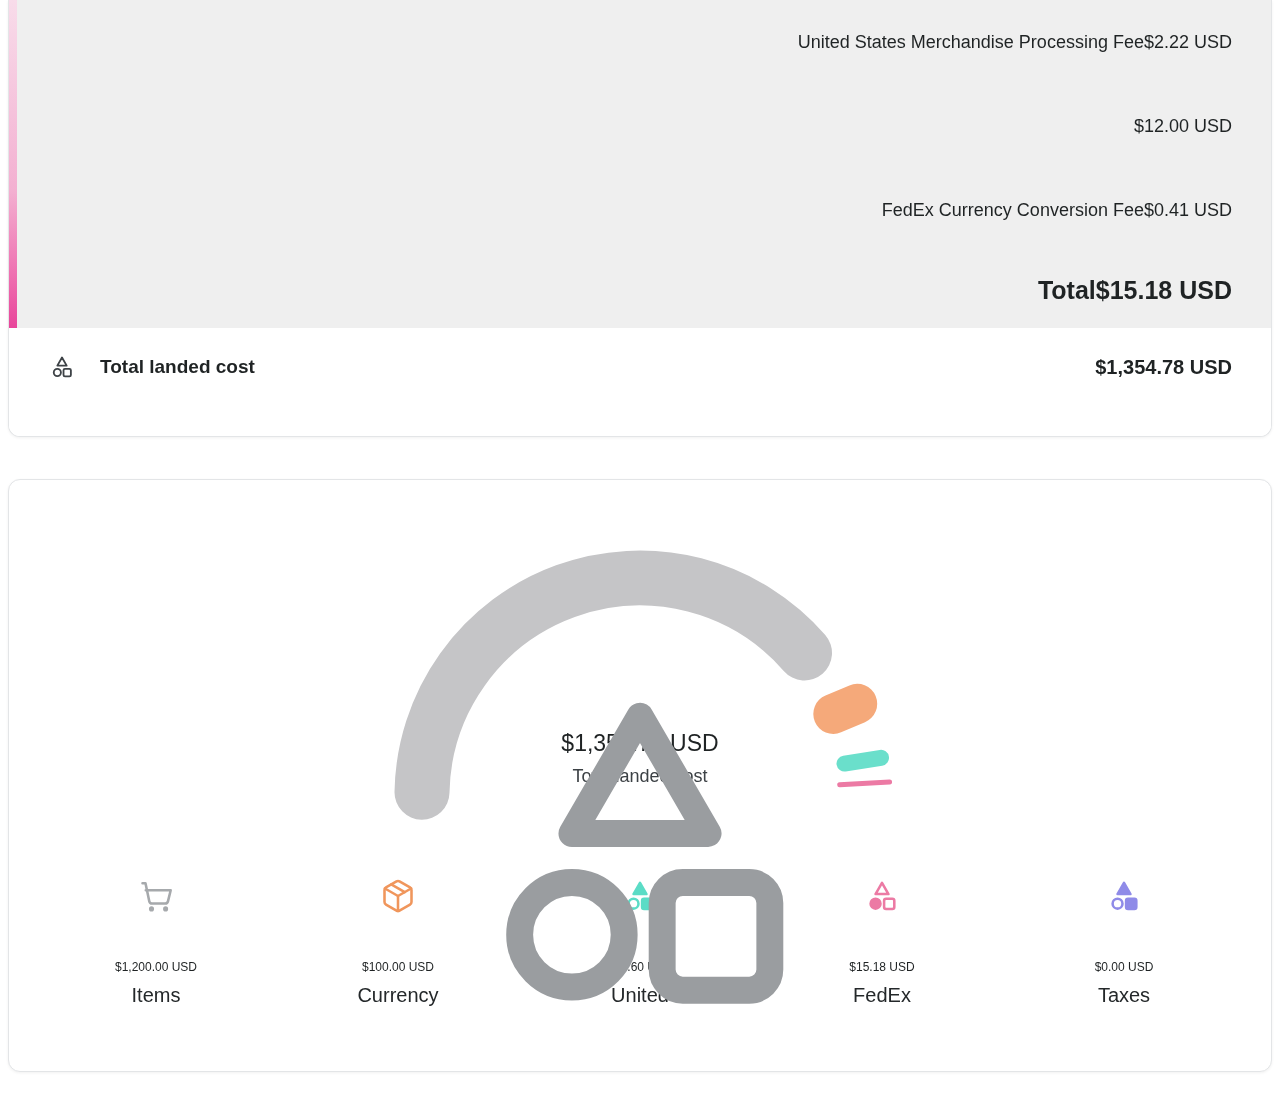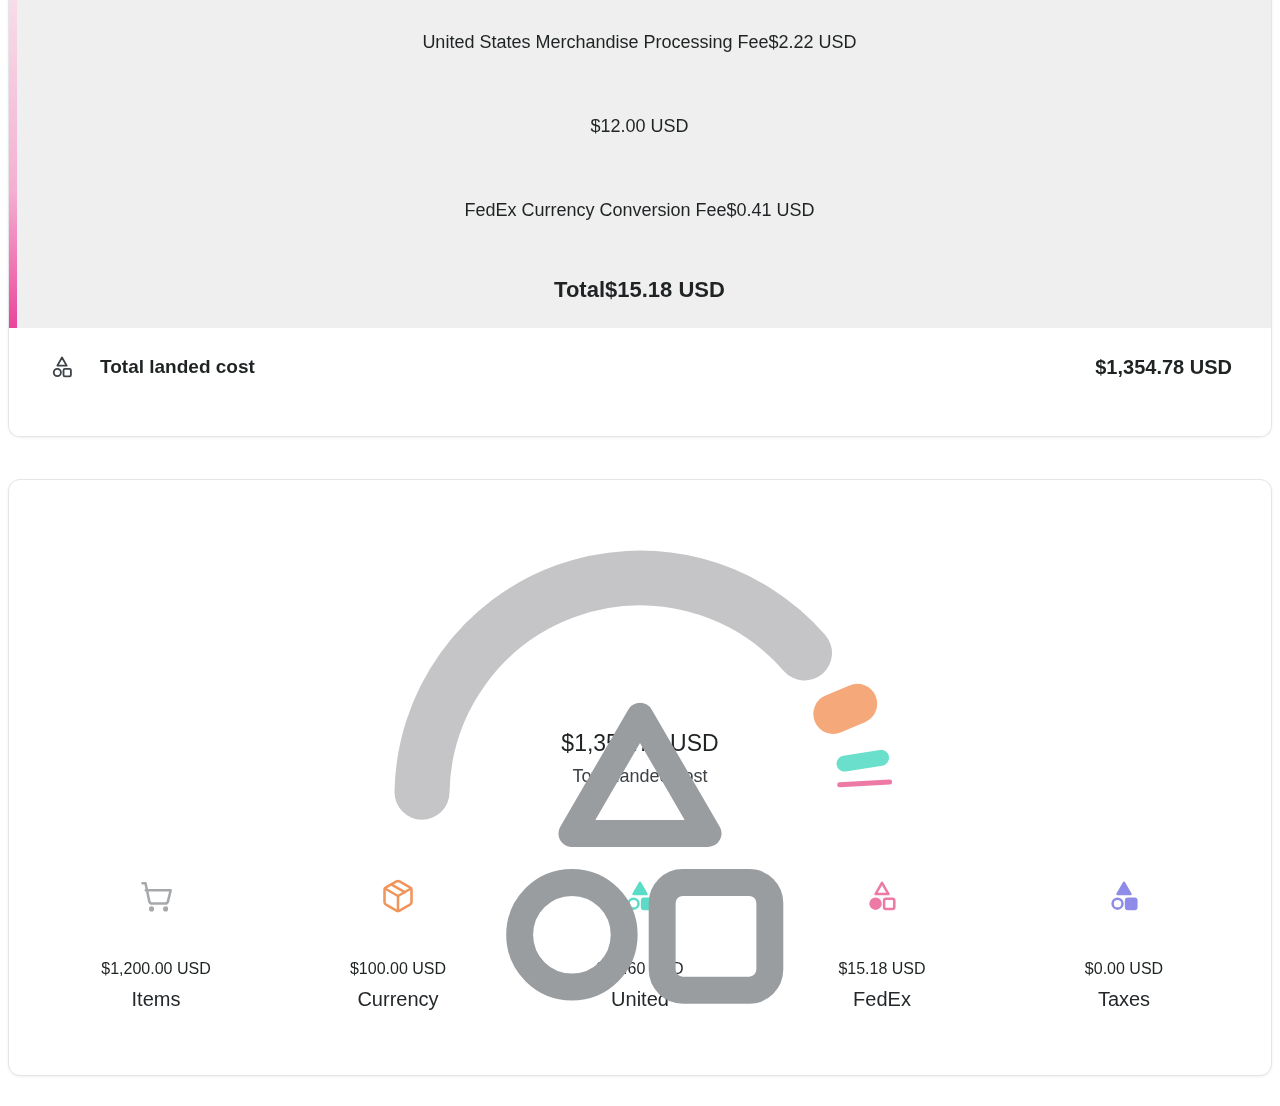--- a/index.html
+++ b/index.html
@@ -36,28 +36,28 @@
     width: 8px;
     background: linear-gradient(180deg,
       var(--accent-gradient-top, #F8DCEA) 0%,
       var(--accent-gradient-mid, #F3B0D1) 58%,
       #EE6FB0 84%,
       var(--accent-gradient-bottom, #E8459A) 100%);
   }
   .fee-row {
     display: flex;
     align-items: center;
-    justify-content: center;
+    justify-content: flex-end;
     height: 84px;
     padding: 0 39px 0 30px;
     font-size: 18px;
   }
   .fee-row.total {
     height: 76px;
-    font-size: 22px;
+    font-size: 25px;
     font-weight: 700;
   }
   .landed-row {
     display: flex;
     align-items: center;
     background: #fff;
     padding: 26px 39px 56px 40px;
   }
   .landed-icon { width: 26px; height: 26px; color: #3E4347; margin-right: 25px; flex: none; }
   .landed-label { flex: 1; font-size: 19px; font-weight: 700; }
@@ -77,21 +77,21 @@
   .gauge-label { margin-top: 9px; font-size: 18px; color: #3C4145; }
 
   .legend {
     margin-top: 18px;
     padding: 0 26px;
     display: grid;
     grid-template-columns: repeat(5, 1fr);
   }
   .legend-item { text-align: center; }
   .legend-icon { display: inline-block; width: 36px; height: 36px; }
-  .legend-amount { margin-top: 42px; font-size: 16px; color: #1F2324; }
+  .legend-amount { margin-top: 42px; font-size: 12px; color: #1F2324; }
   .legend-label { margin-top: 10px; font-size: 20px; color: #24282A; }
 
   
   .icon-svg { width: 100%; height: 100%; display: block; }
   .icon-svg path, .icon-svg circle, .icon-svg rect {
     fill: none;
     stroke: currentColor;
     stroke-width: 1.7;
     stroke-linecap: round;
     stroke-linejoin: round;

